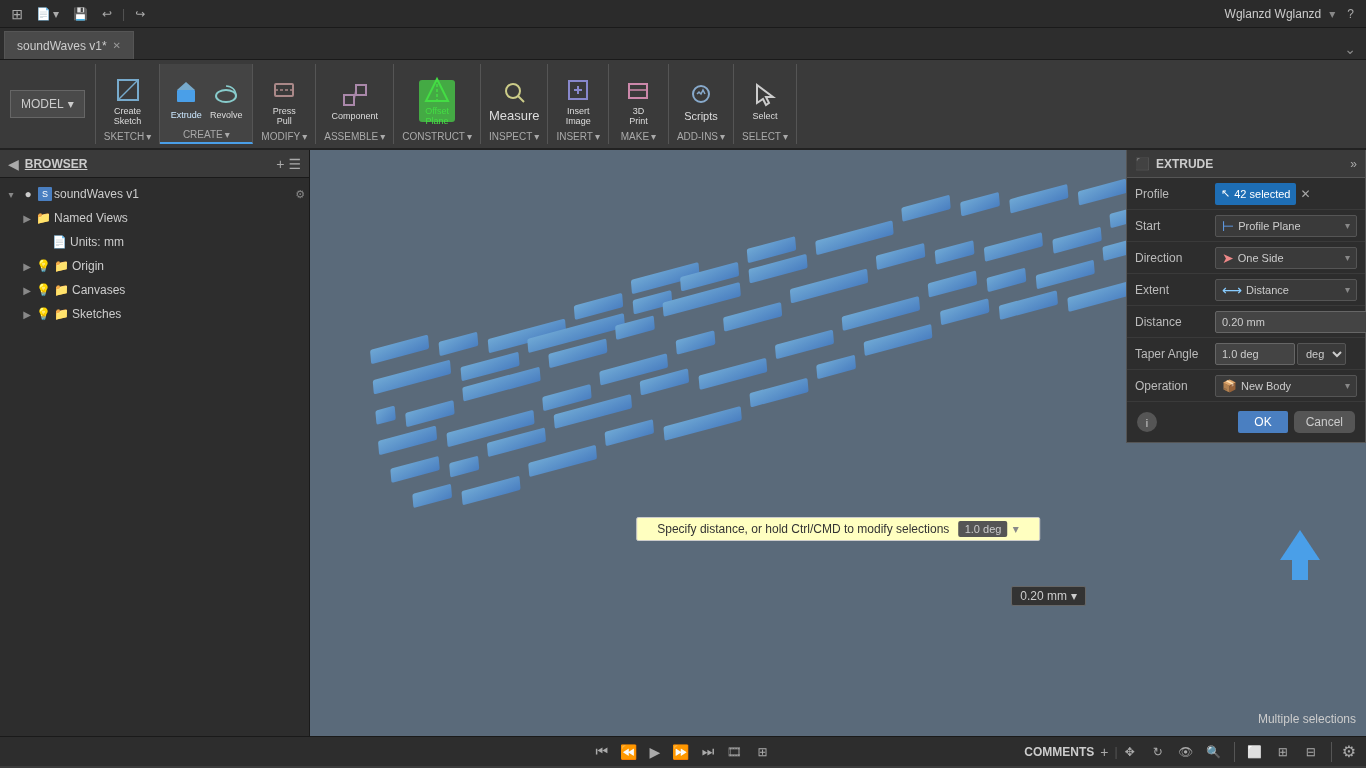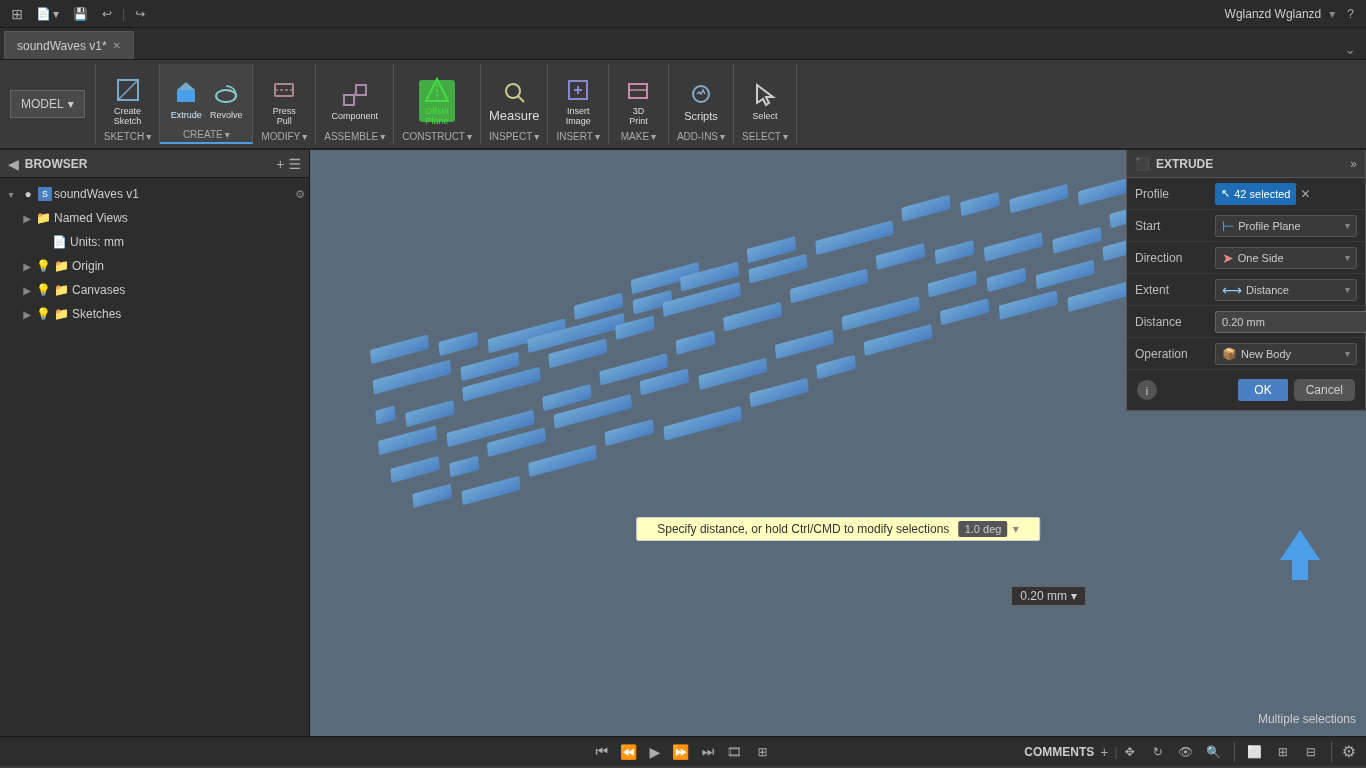--- a/index.html
+++ b/index.html
@@ -129,21 +129,21 @@
     }
     #browser-header {
       height: 28px;
       background: #3a3a3a;
       display: flex;
       align-items: center;
       justify-content: space-between;
       padding: 0 8px;
       border-bottom: 1px solid #1a1a1a;
     }
-    .browser-title { font-size: 12px; font-weight: bold; color: #ccc; }
+    .browser-title { font-size: 12px; font-weight: bold; color: #ccc; text-decoration: underline; }
     .browser-controls { display: flex; gap: 4px; }
     .browser-btn { background: none; border: none; color: #aaa; cursor: pointer; font-size: 14px; }
     #browser-content { flex: 1; overflow-y: auto; padding: 4px 0; }
     .tree-item {
       display: flex;
       align-items: center;
       height: 24px;
       padding: 0 4px;
       cursor: pointer;
       color: #ccc;
@@ -836,20 +836,29 @@
       <div class="extrude-row">
         <div class="extrude-label">
           <span>Distance</span>
         </div>
         <div class="extrude-value">
           <input class="extrude-distance-input" type="text" value="0.20 mm" style="">
 
         </div>
       </div>
 
+      <div class="taper-row">
+        <div class="taper-label">Taper Angle</div>
+        <div class="taper-input">
+          <input class="taper-val-box" type="text" value="1.0 deg" style="">
+          <select class="taper-dropdown">
+            <option>deg</option>
+          </select>
+        </div>
+      </div>
 
       <div class="extrude-row">
         <div class="extrude-label">
           <span>Operation</span>
         </div>
         <div class="extrude-value">
           <div class="extrude-select">
             <span style="display:flex;align-items:center;gap:4px;">
               <span style="font-size:12px;">📦</span>
               <span>New Body</span>

